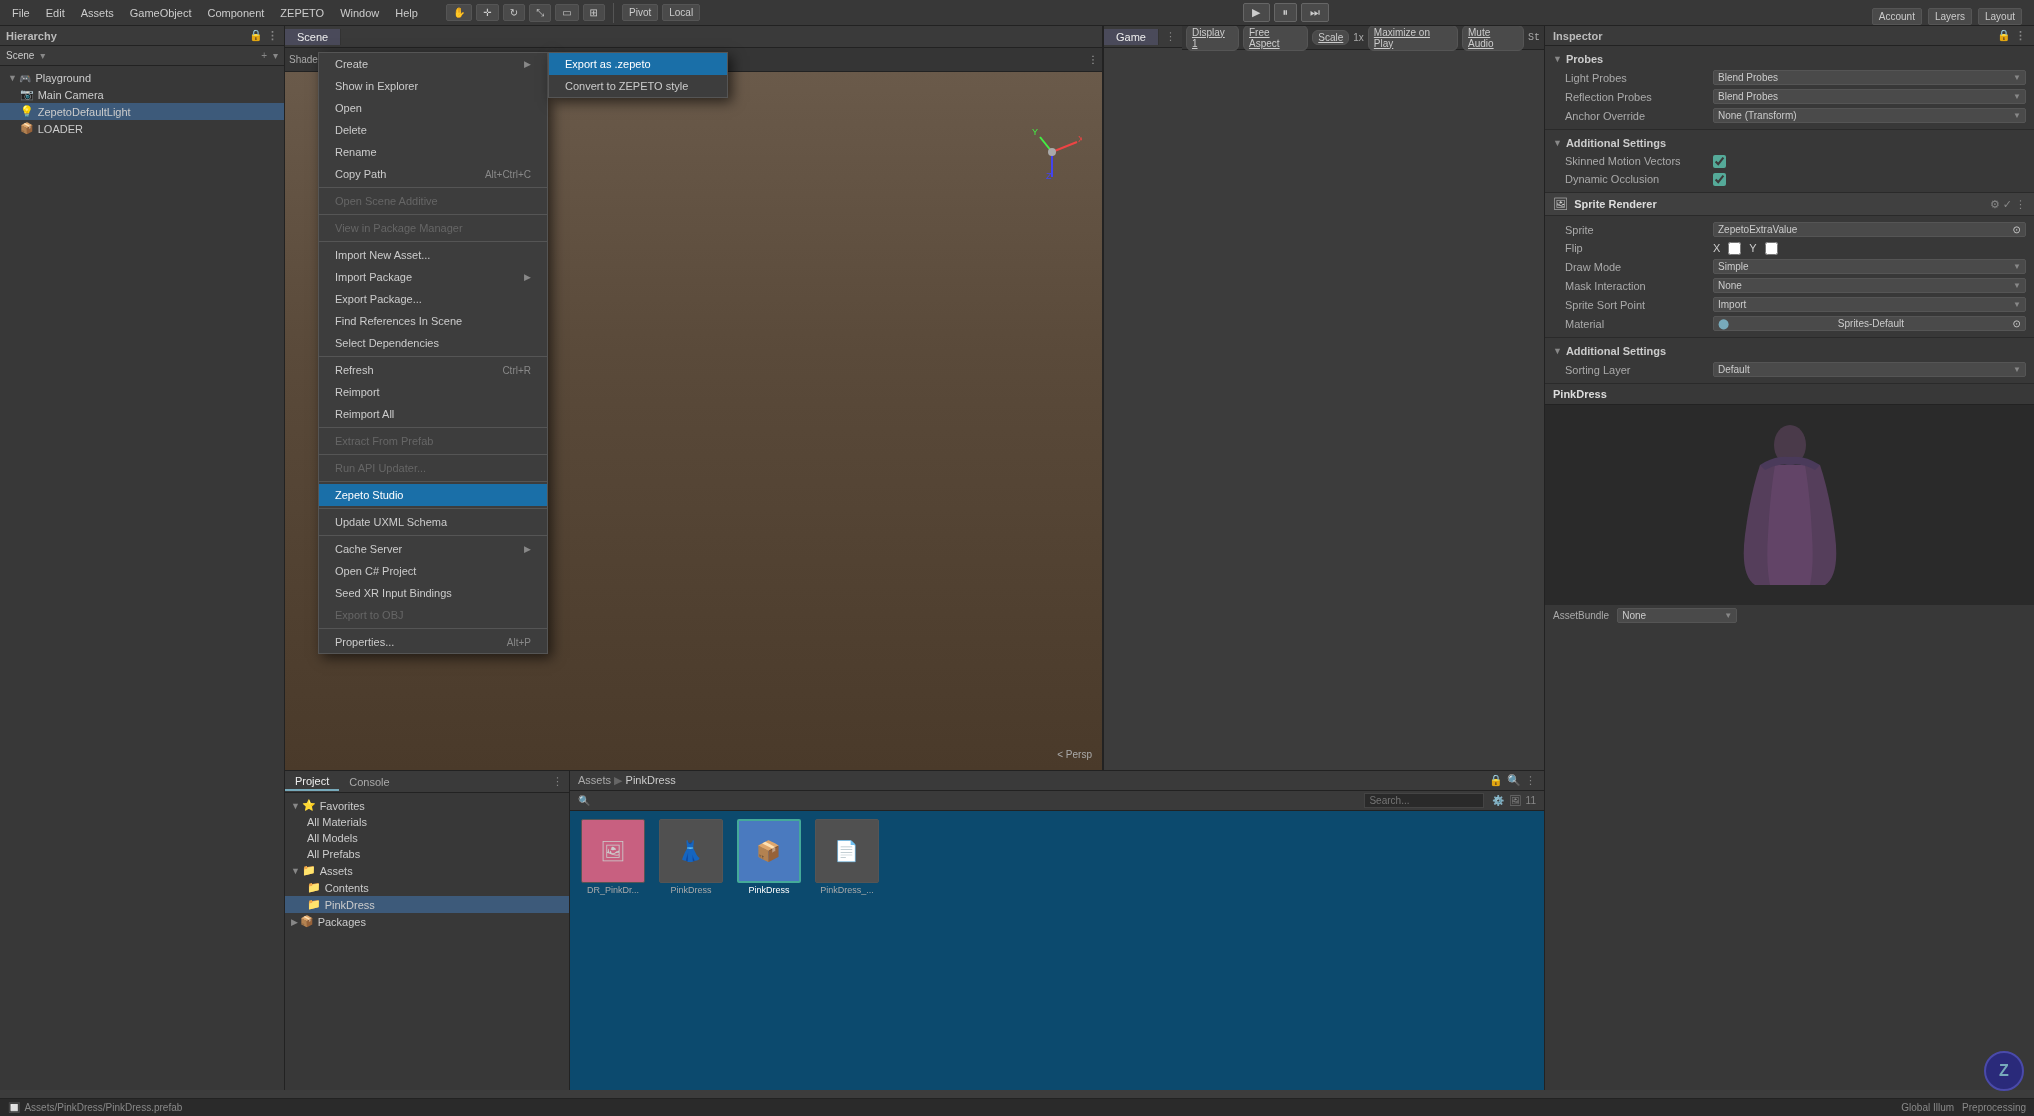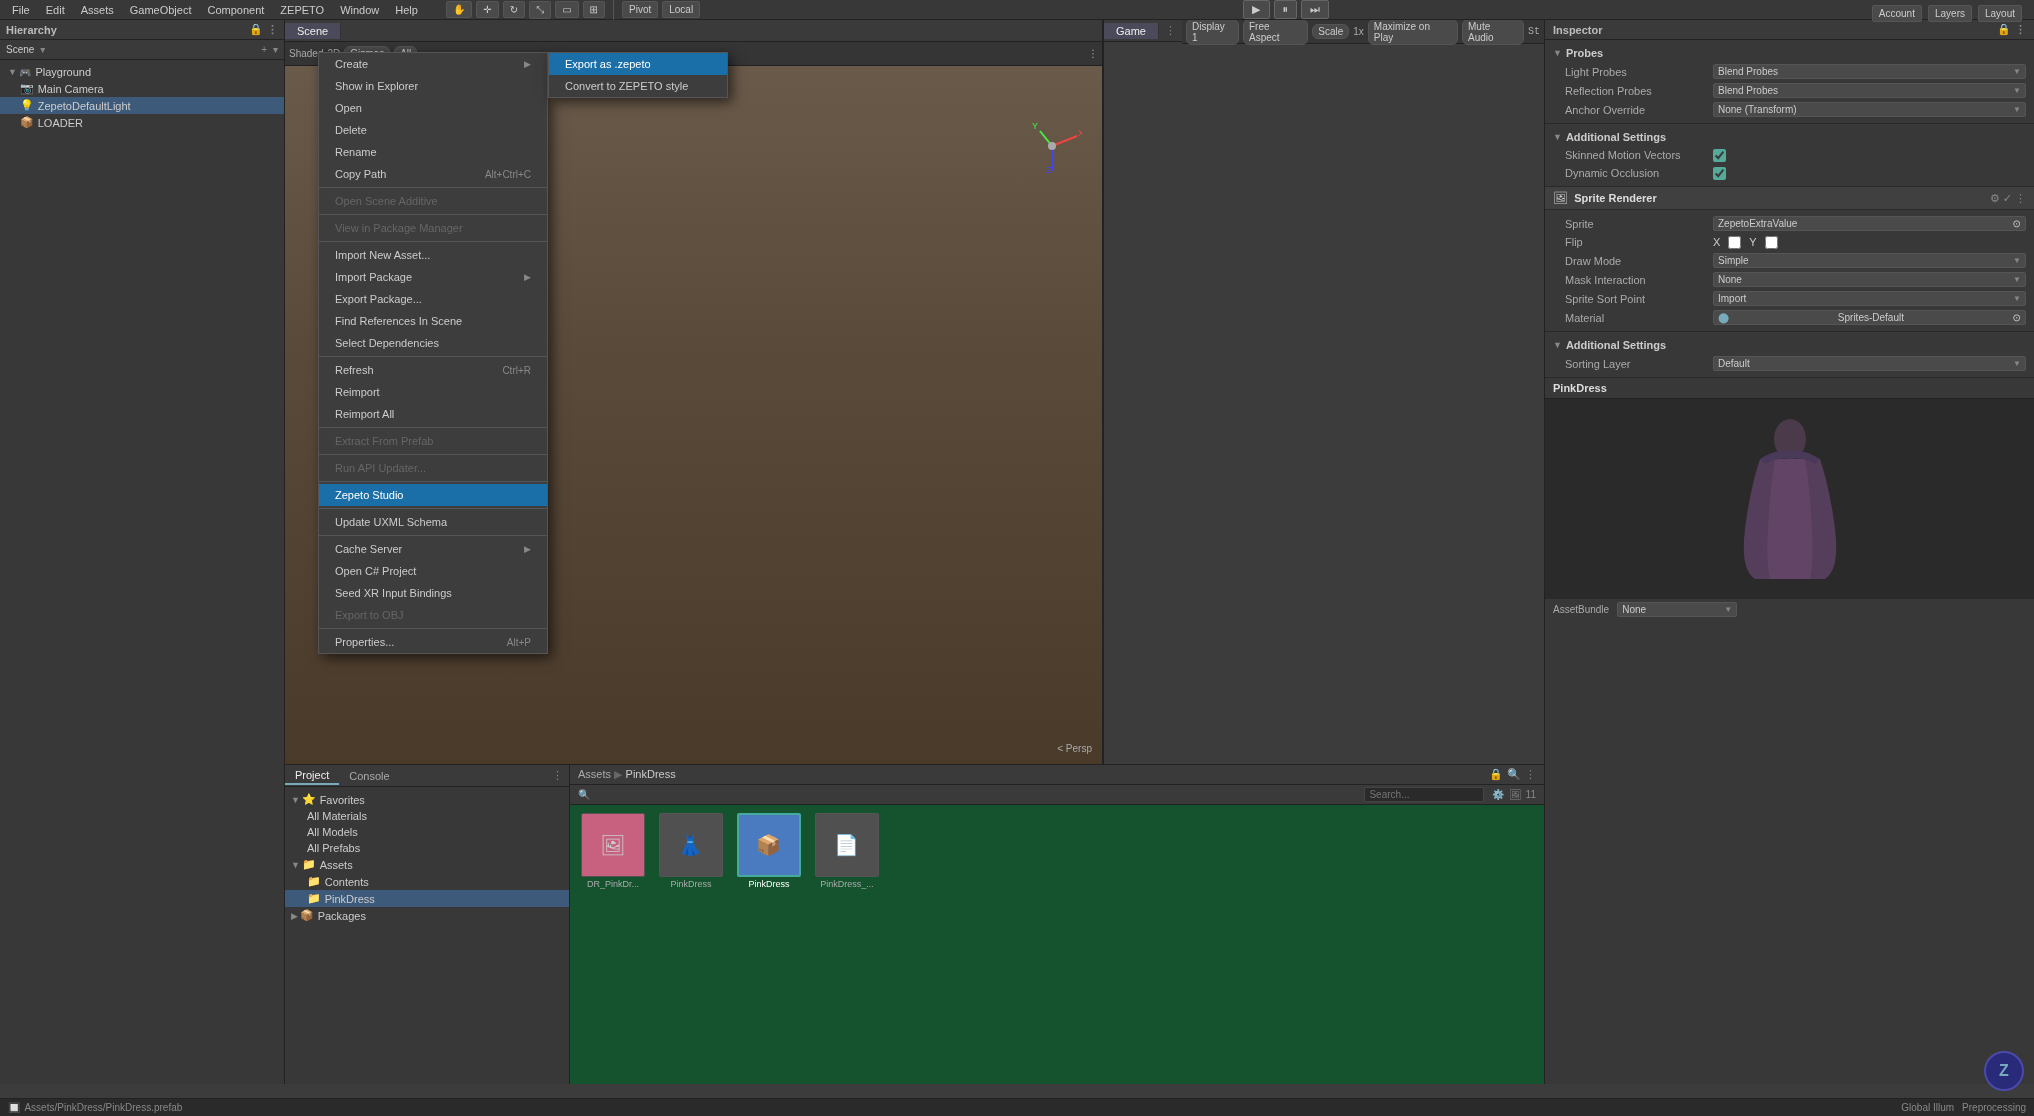--- a/index.html
+++ b/index.html
@@ -12,21 +12,21 @@
       height: 1116px;
       overflow: hidden;
       position: relative;
     }
 
     
     .menu-bar {
       display: flex;
       align-items: center;
       background: #383838;
-      height: 20px;
+      height: 26px;
       padding: 0 4px;
       border-bottom: 1px solid #222;
       position: relative;
       z-index: 100;
     }
     .menu-bar-item {
       padding: 2px 8px;
       cursor: pointer;
       color: #ccc;
       font-size: 11px;
@@ -120,20 +120,21 @@
       color: #aaa;
     }
     .vt-btn {
       background: #4a4a4a;
       border: 1px solid #555;
       color: #ccc;
       padding: 1px 5px;
       font-size: 10px;
       cursor: pointer;
       border-radius: 6px;
+      text-decoration: underline;
     }
     .scene-view {
       flex: 1;
       background: #504a4a;
       position: relative;
       overflow: hidden;
     }
     .scene-bg {
       width: 100%;
       height: 100%;
@@ -192,21 +193,21 @@
       color: #ccc;
     }
     .proj-item.selected { background: #3d5a7a; }
     .proj-expand { color: #888; margin-right: 2px; font-size: 9px; }
 
     
     .assets-content {
       flex: 1;
       display: flex;
       flex-direction: column;
-      background: #14532d;
+      background: #0c4a6e;
     }
     .assets-header {
       display: flex;
       align-items: center;
       padding: 3px 8px;
       background: #3a3a3a;
       border-bottom: 1px solid #222;
       font-size: 11px;
       color: #aaa;
       gap: 4px;

